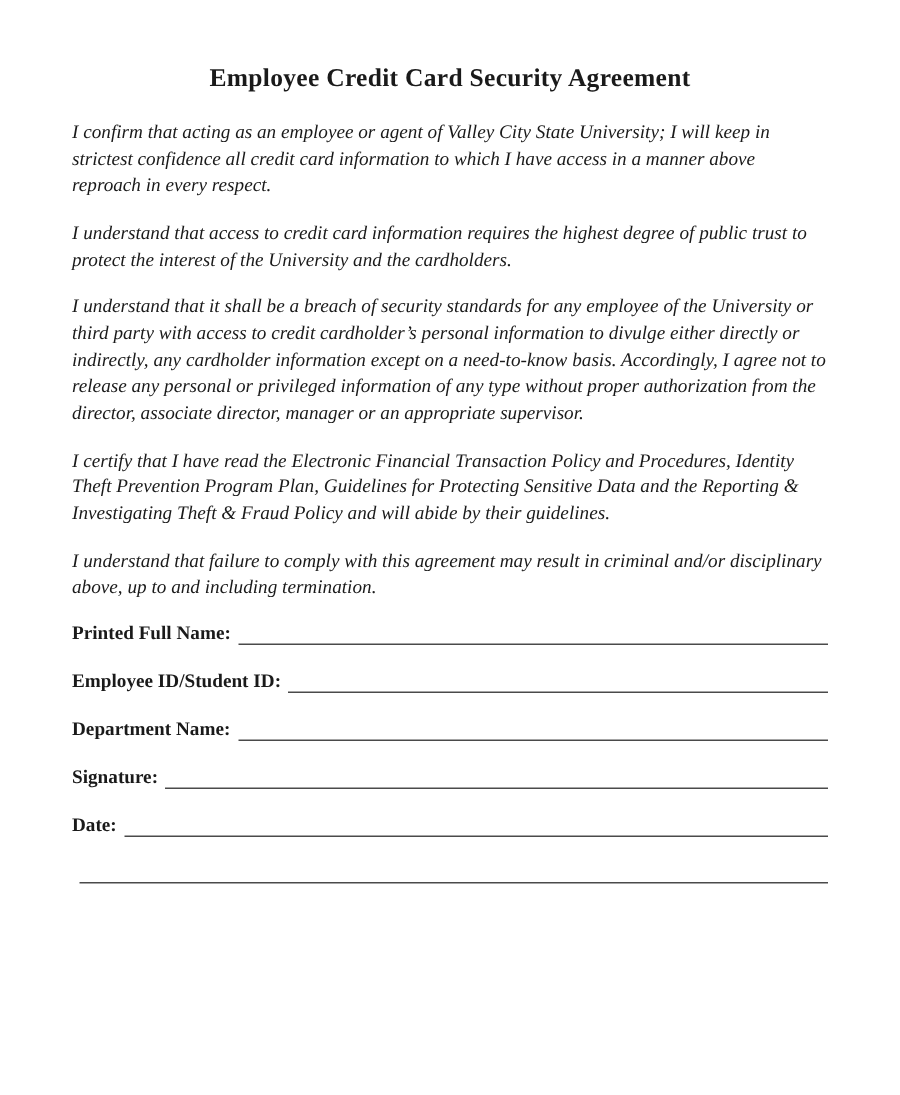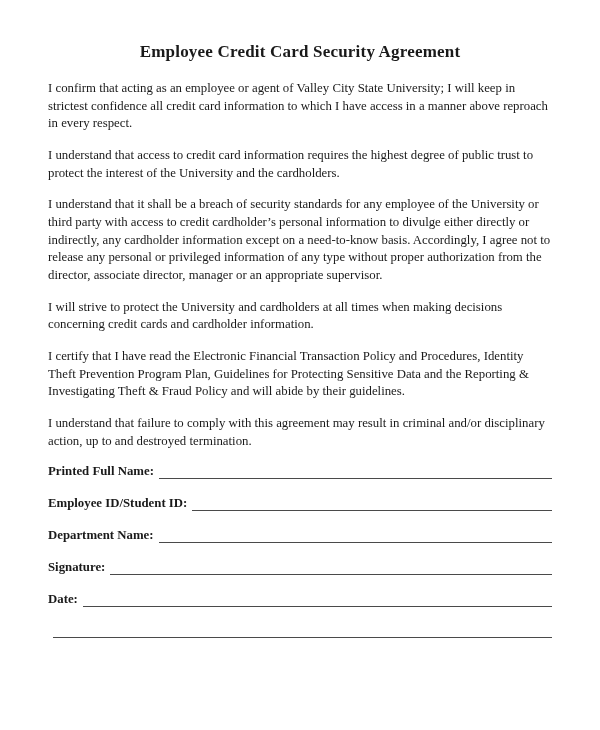--- a/index.html
+++ b/index.html
@@ -26,20 +26,21 @@
     font-weight: bold;
     font-size: 17px;
     margin: 12px 0 18px 0;
     letter-spacing: 0.2px;
   }
   .para {
     font-size: 12.8px;
     line-height: 1.38;
     margin: 0 0 14px 0;
     text-align: left;
+    font-style: italic;
   }
   .fields {
     margin-top: 6px;
   }
   .field-row {
     display: flex;
     align-items: flex-end;
     margin: 0 0 17px 0;
     font-size: 12.8px;
     text-align: right;
@@ -59,23 +60,22 @@
 </head>
 <body>
 
 <div class="page">
 
   <h1 class="doc-title">Employee Credit Card Security Agreement</h1>
 
   <p class="para">I confirm that acting as an employee or agent of Valley City State University; I will keep in strictest confidence all credit card information to which I have access in a manner above reproach in every respect.</p>
   <p class="para">I understand that access to credit card information requires the highest degree of public trust to protect the interest of the University and the cardholders.</p>
   <p class="para">I understand that it shall be a breach of security standards for any employee of the University or third party with access to credit cardholder’s personal information to divulge either directly or indirectly, any cardholder information except on a need-to-know basis.  Accordingly, I agree not to release any personal or privileged information of any type without proper authorization from the director, associate director, manager or an appropriate supervisor.</p>
-  <p class="para">I will strive to protect the University and cardholders at all times when making decisions concerning credit cards and cardholder information.</p>
   <p class="para">I certify that I have read the Electronic Financial Transaction Policy and Procedures, Identity Theft Prevention Program Plan, Guidelines for Protecting Sensitive Data and the Reporting &amp; Investigating Theft &amp; Fraud Policy and will abide by their guidelines.</p>
-  <p class="para">I understand that failure to comply with this agreement may result in criminal and/or disciplinary action, up to and destroyed termination.</p>
+  <p class="para">I understand that failure to comply with this agreement may result in criminal and/or disciplinary above, up to and including termination.</p>
 
   <div class="fields">
 
     <div class="field-row">
       <span class="field-label">Printed Full Name:</span>
       <span class="field-line"></span>
     </div>
 
     <div class="field-row">
       <span class="field-label">Employee ID/Student ID:</span>

